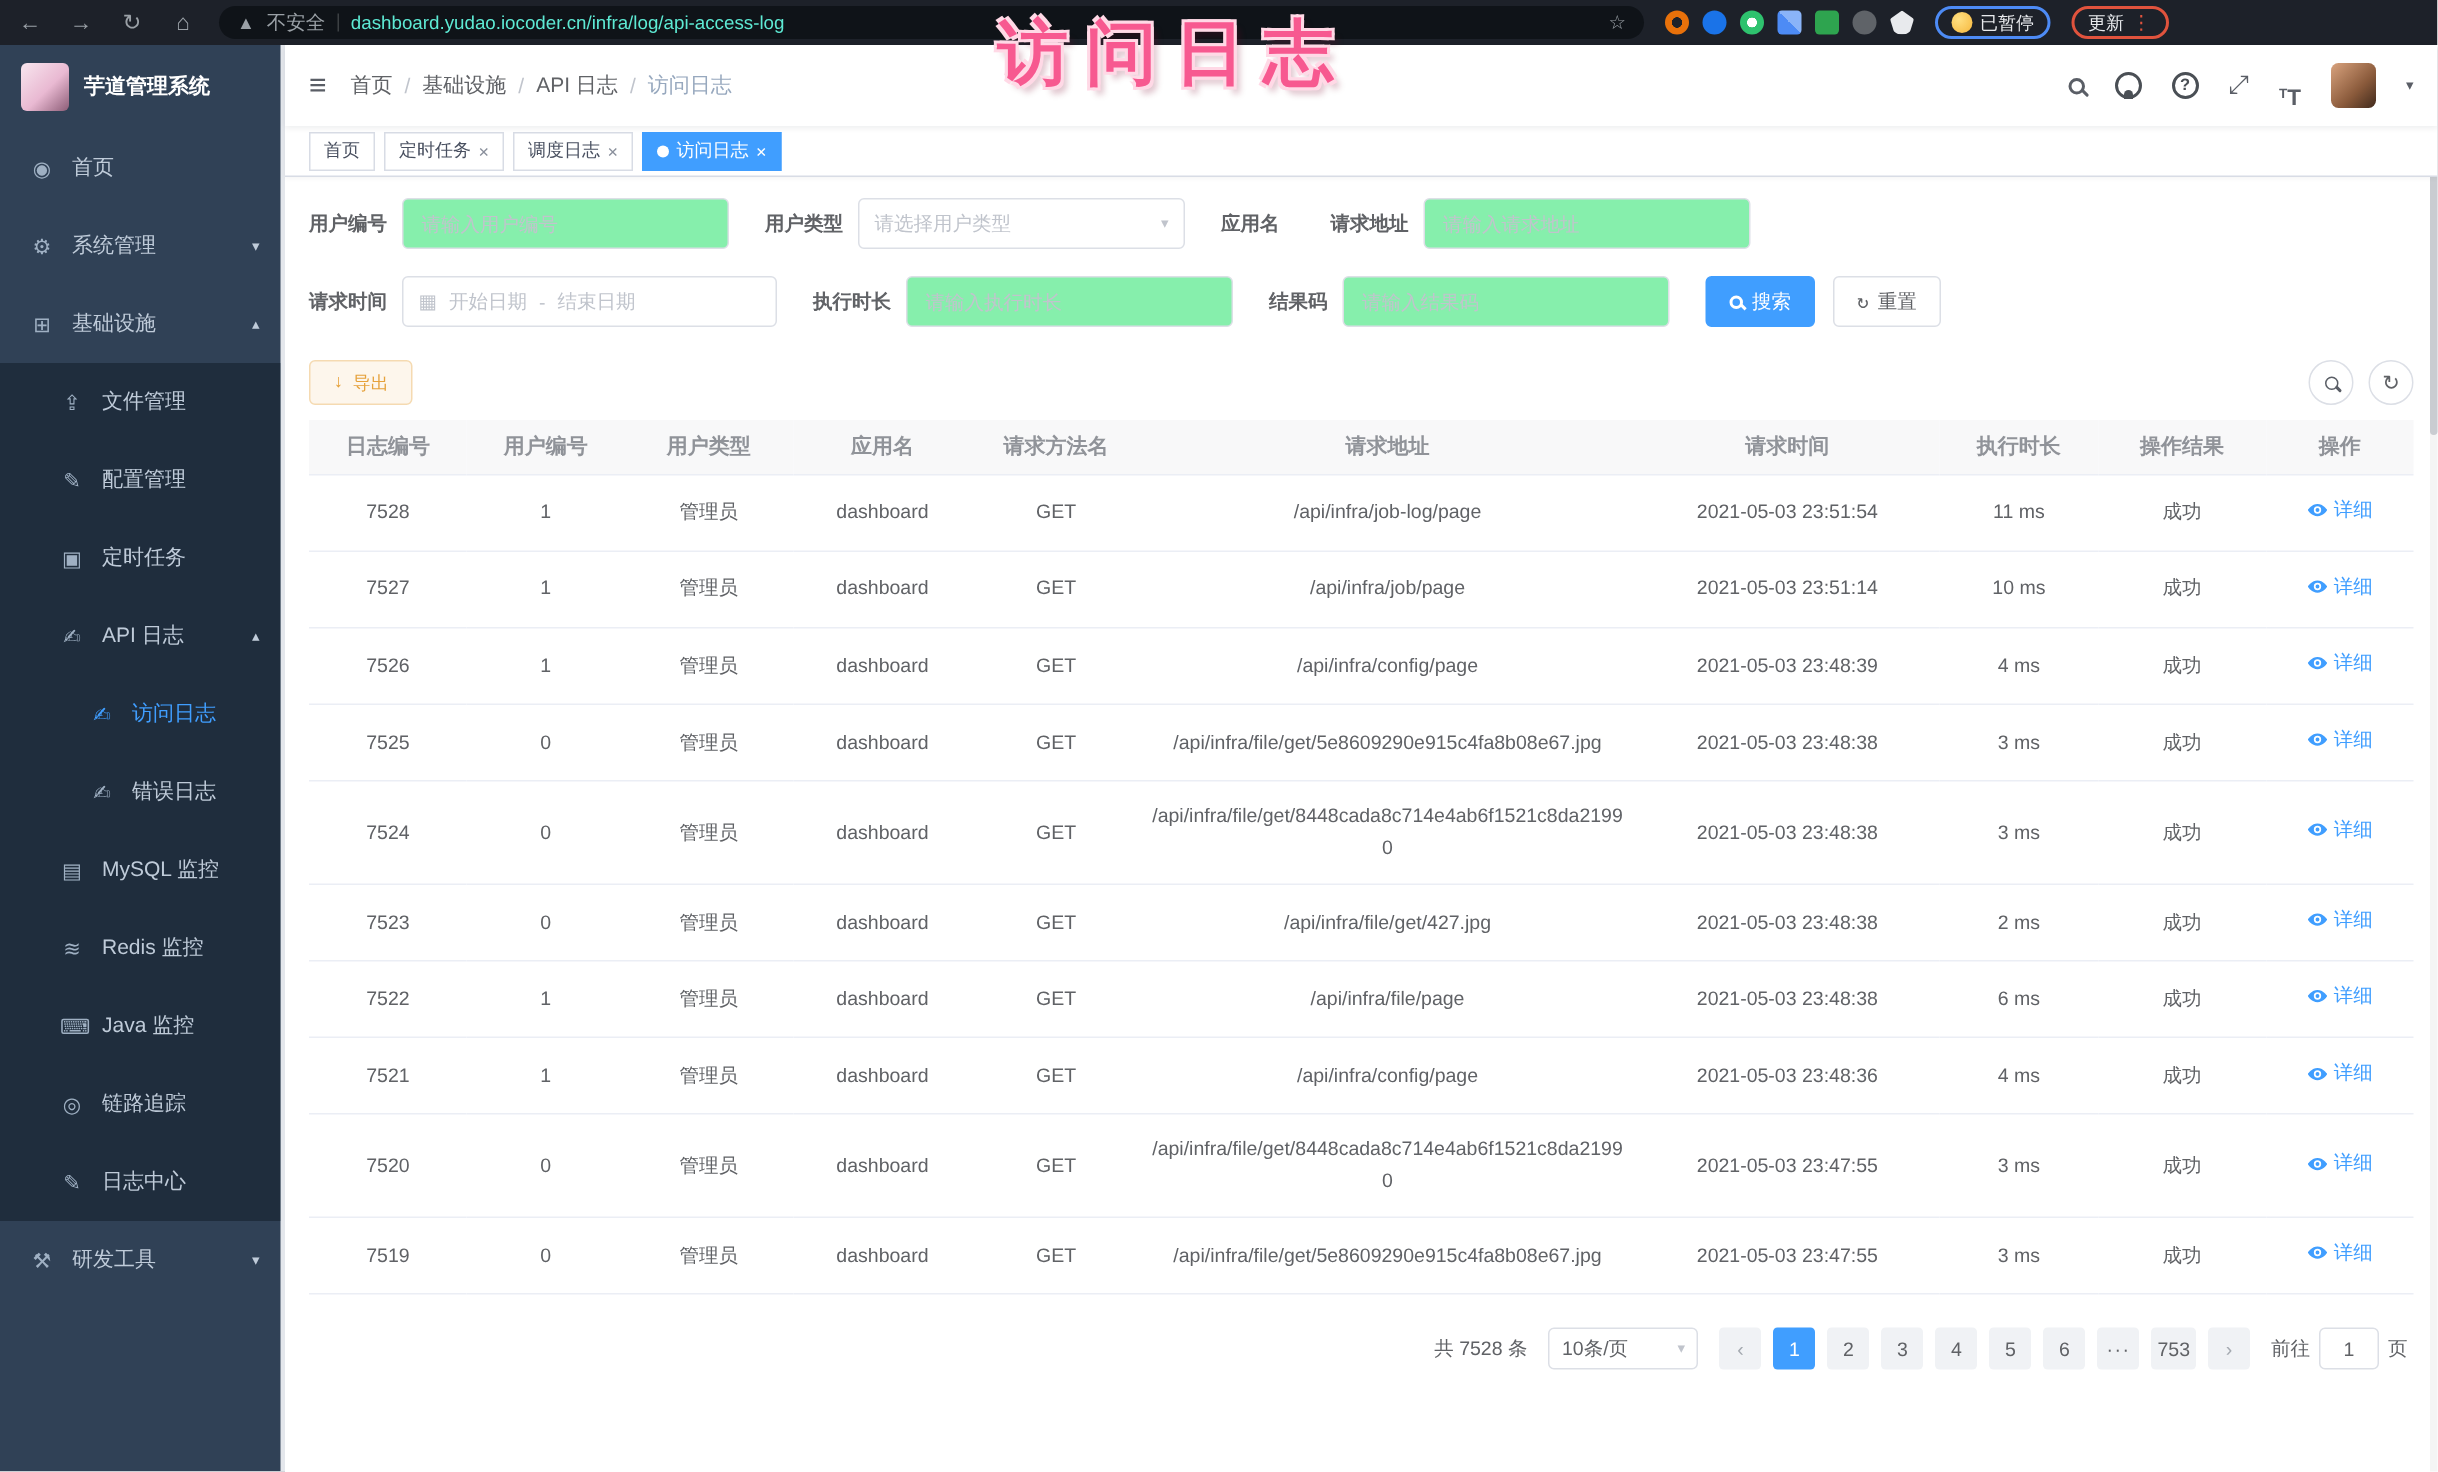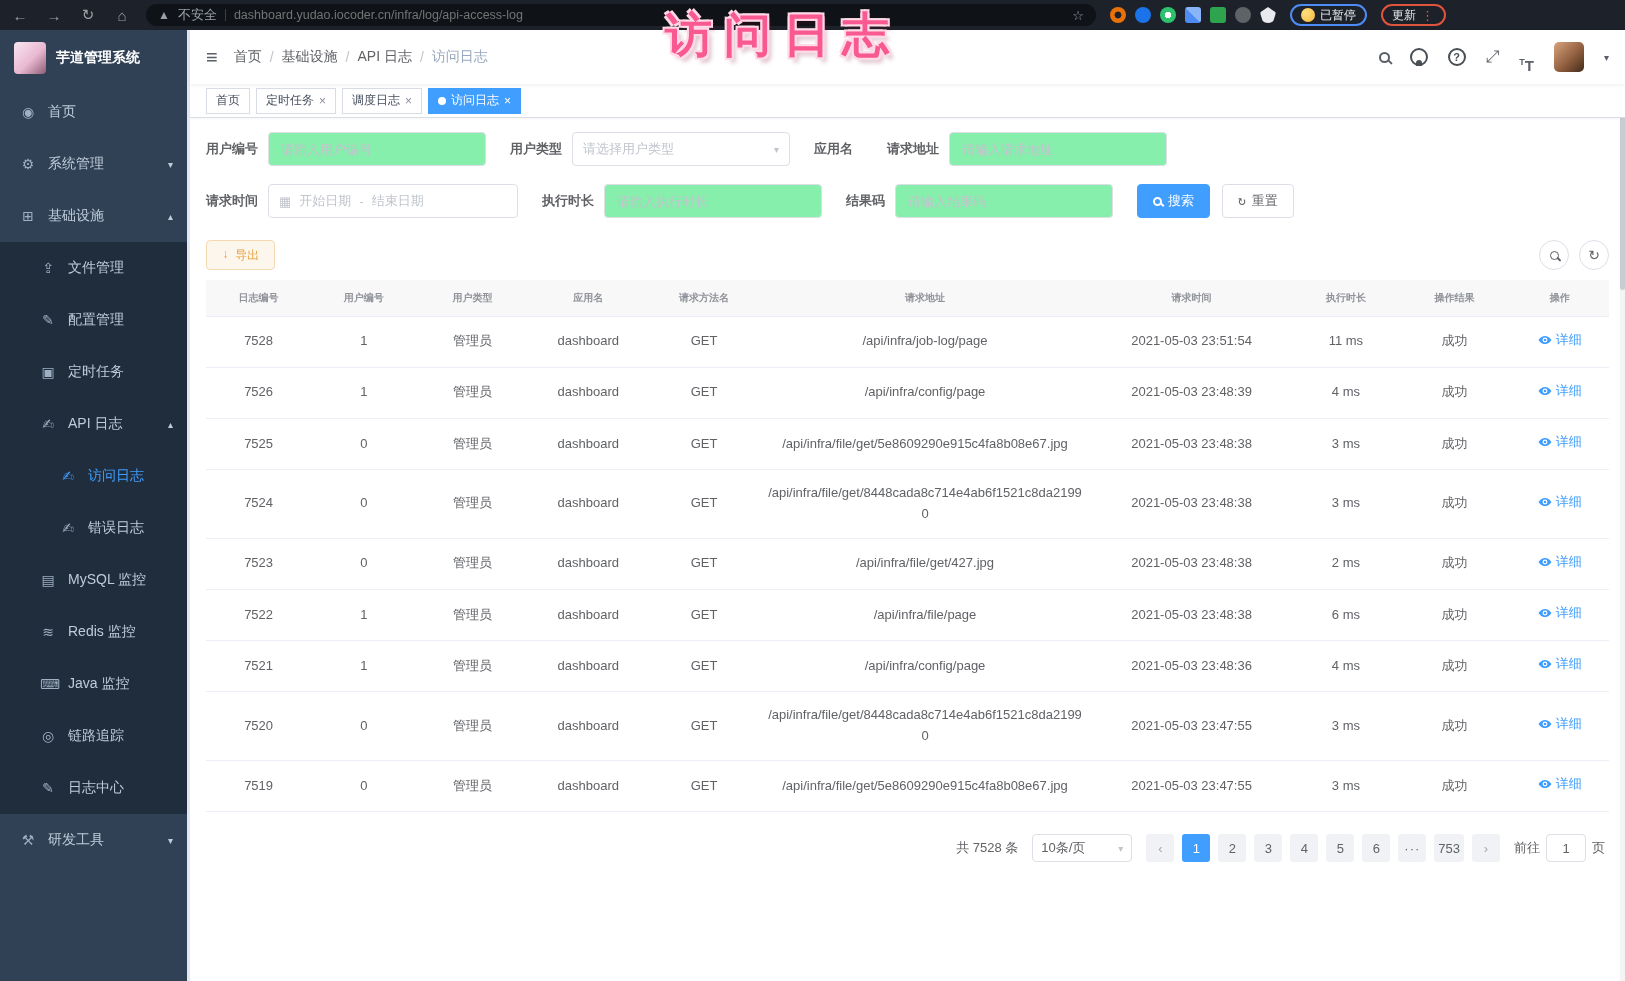--- a/index.html
+++ b/index.html
@@ -6,21 +6,21 @@
   html,body { width:1625px; height:981px; overflow:hidden; }
   body { font-family:"Liberation Sans","DejaVu Sans",sans-serif; font-size:13px; color:#606266; background:#fff; }
 
   
   .browser-bar { height:30px; background:#1d2129; display:flex; align-items:center; padding:0 10px; gap:14px; }
   .nav-ico { color:#9aa0a6; font-size:15px; width:20px; text-align:center; cursor:pointer; }
   .url-pill { flex:1; max-width:950px; height:22px; background:#0f1318; border-radius:12px; display:flex; align-items:center; padding:0 12px; gap:8px; color:#bdc1c6; }
   .url-pill .warn { color:#9aa0a6; font-size:12px; }
   .url-pill .sec-label { color:#9aa0a6; font-size:13px; }
   .url-pill .divider { width:1px; height:12px; background:#3c4043; }
-  .url-pill .url-text { flex:1; font-size:12.5px; color:#737373; white-space:nowrap; overflow:hidden; }
+  .url-pill .url-text { flex:1; font-size:12.5px; color:#5eead4; white-space:nowrap; overflow:hidden; }
   .url-pill .star { color:#9aa0a6; font-size:13px; }
   .ext-tray { display:flex; align-items:center; gap:9px; }
   .ext-dot { width:16px; height:16px; border-radius:50%; display:inline-block; position:relative; }
   .pill { height:22px; border-radius:12px; display:flex; align-items:center; gap:5px; padding:0 9px; font-size:12px; color:#e8eaed; }
   .pill.paused { border:2px solid #4d8bf5; }
   .pill.update { border:2px solid #e0533d; }
   .emoji-face { width:14px; height:14px; border-radius:50%; background:radial-gradient(circle at 35% 35%,#ffe082,#f6b73c); display:inline-block; }
   .menu-dots { color:#e0533d; font-size:13px; letter-spacing:1px; }
 
   
@@ -84,21 +84,21 @@
   .btn .mag-w::after { content:''; position:absolute; width:2px; height:5px; background:#fff; transform:rotate(-45deg); right:-3px; bottom:-3px; }
   .btn.warning-plain { background:#fdf6ec; border-color:#f5dab1; color:#e6a23c; height:30px; font-size:12px; }
   .toolbar-row { display:flex; align-items:center; margin-bottom:10px; }
   .toolbar-right { margin-left:auto; display:flex; gap:10px; }
   .round-btn { width:30px; height:30px; border:1px solid #dcdfe6; border-radius:50%; background:#fff; display:flex; align-items:center; justify-content:center; color:#606266; cursor:pointer; font-size:14px; }
   .round-btn .mag { width:9px; height:9px; border-width:1.5px; }
   .round-btn .mag::after { width:1.5px; height:5px; right:-2px; bottom:-3px; }
 
   
   table { width:100%; border-collapse:collapse; table-layout:fixed; }
-  thead th { background:#f8f8f9; color:#909399; font-size:10px; font-weight:bold; height:36px; text-align:center; border-bottom:1px solid #ebeef5; padding:0 6px; }
+  thead th { background:#f8f8f9; color:#909399; font-size:14px; font-weight:bold; height:36px; text-align:center; border-bottom:1px solid #ebeef5; padding:0 6px; }
   tbody td { text-align:center; color:#606266; font-size:13px; padding:13px 6px; border-bottom:1px solid #ebeef5; word-break:break-all; line-height:1.6; }
   .detail-link { color:#409eff; cursor:pointer; display:inline-flex; align-items:center; gap:4px; text-decoration:none; }
   .detail-link svg { width:14px; height:14px; fill:#409eff; }
 
   
   .pagination { display:flex; align-items:center; justify-content:flex-end; gap:14px; padding:22px 4px 0; font-size:13px; color:#606266; }
   .pg-total { white-space:nowrap; }
   .pg-size { width:100px; height:28px; border:1px solid #dcdfe6; border-radius:4px; display:flex; align-items:center; justify-content:space-between; padding:0 8px; color:#606266; cursor:pointer; }
   .pg-size .chev { font-size:10px; color:#c0c4cc; }
   .pager { display:flex; align-items:center; gap:8px; }
@@ -370,20 +370,37 @@
               <td>11 ms</td>
               <td>成功</td>
               <td><a class="detail-link">
                   <svg viewBox="0 0 24 24">
                     <path d="M12 5C5.6 5 1.4 11.2 1.2 11.5a1 1 0 000 1C1.4 12.8 5.6 19 12 19s10.6-6.2 10.8-6.5a1 1 0 000-1C22.6 11.2 18.4 5 12 5zm0 11.2a4.2 4.2 0 110-8.4 4.2 4.2 0 010 8.4zm0-6.4a2.2 2.2 0 100 4.4 2.2 2.2 0 000-4.4z"></path>
                   </svg>
                   <span>详细</span>
                 </a></td>
             </tr>
             <tr>
+              <td>7527</td>
+              <td>1</td>
+              <td>管理员</td>
+              <td>dashboard</td>
+              <td>GET</td>
+              <td>/api/infra/job/page</td>
+              <td>2021-05-03 23:51:14</td>
+              <td>10 ms</td>
+              <td>成功</td>
+              <td><a class="detail-link">
+                  <svg viewBox="0 0 24 24">
+                    <path d="M12 5C5.6 5 1.4 11.2 1.2 11.5a1 1 0 000 1C1.4 12.8 5.6 19 12 19s10.6-6.2 10.8-6.5a1 1 0 000-1C22.6 11.2 18.4 5 12 5zm0 11.2a4.2 4.2 0 110-8.4 4.2 4.2 0 010 8.4zm0-6.4a2.2 2.2 0 100 4.4 2.2 2.2 0 000-4.4z"></path>
+                  </svg>
+                  <span>详细</span>
+                </a></td>
+            </tr>
+            <tr>
               <td>7526</td>
               <td>1</td>
               <td>管理员</td>
               <td>dashboard</td>
               <td>GET</td>
               <td>/api/infra/config/page</td>
               <td>2021-05-03 23:48:39</td>
               <td>4 ms</td>
               <td>成功</td>
               <td><a class="detail-link">

